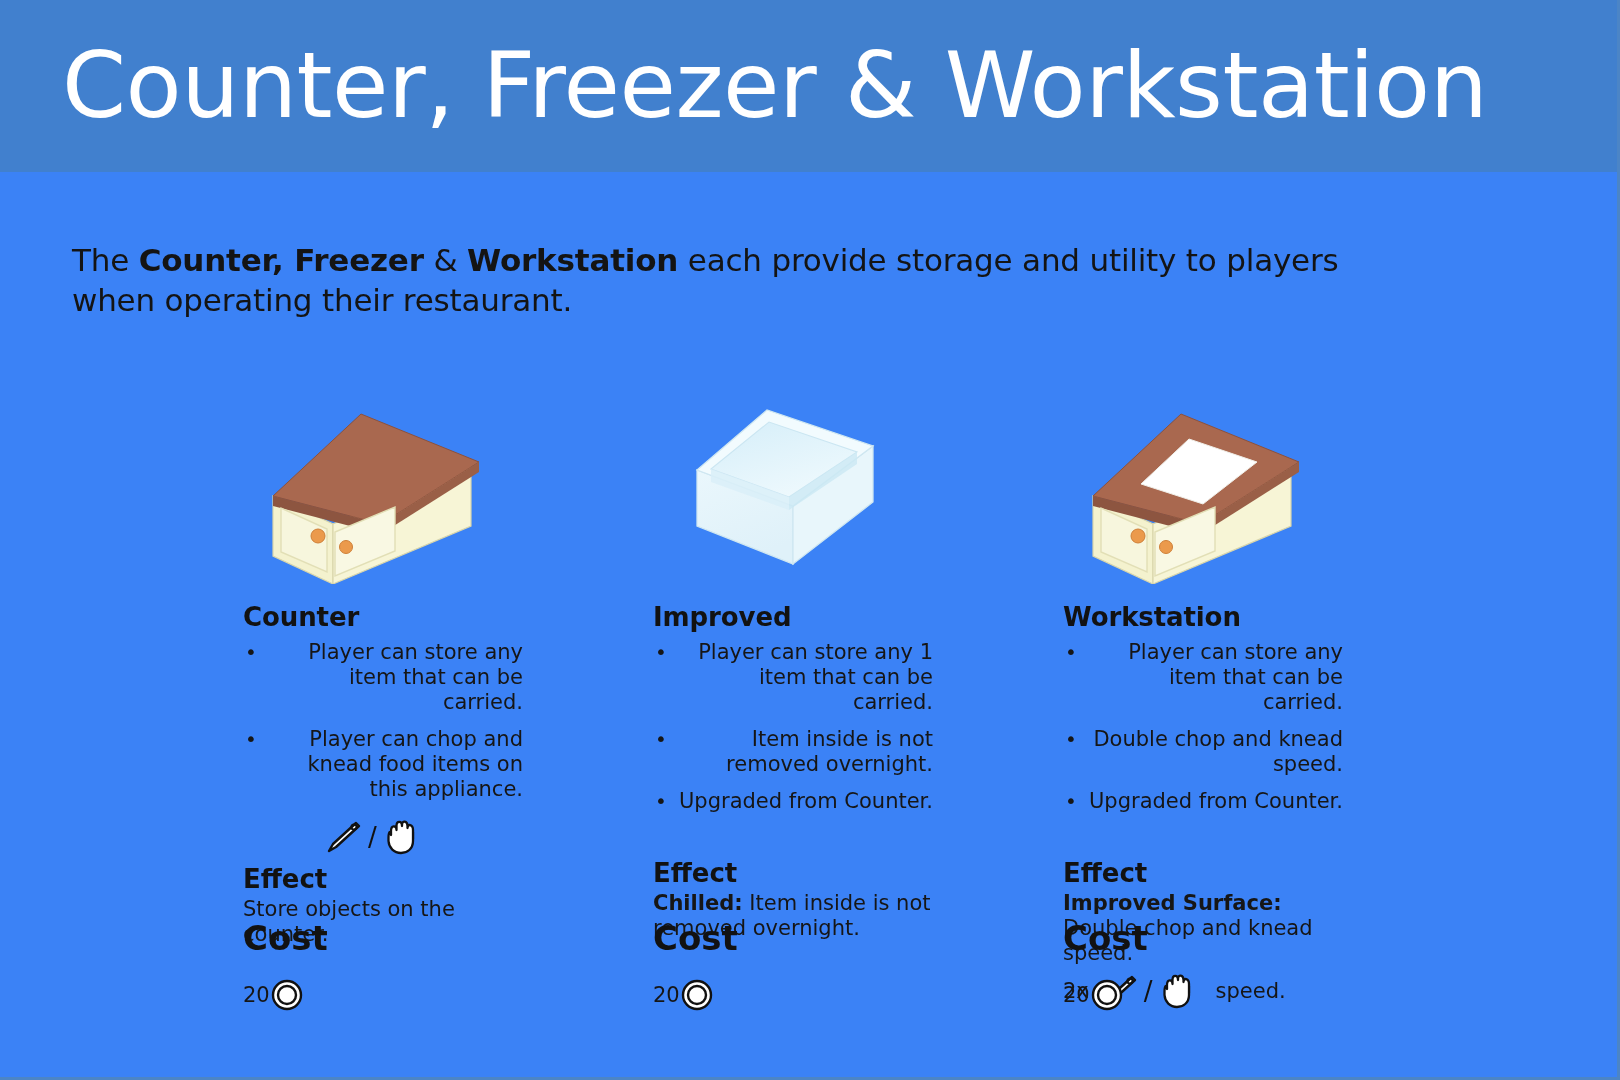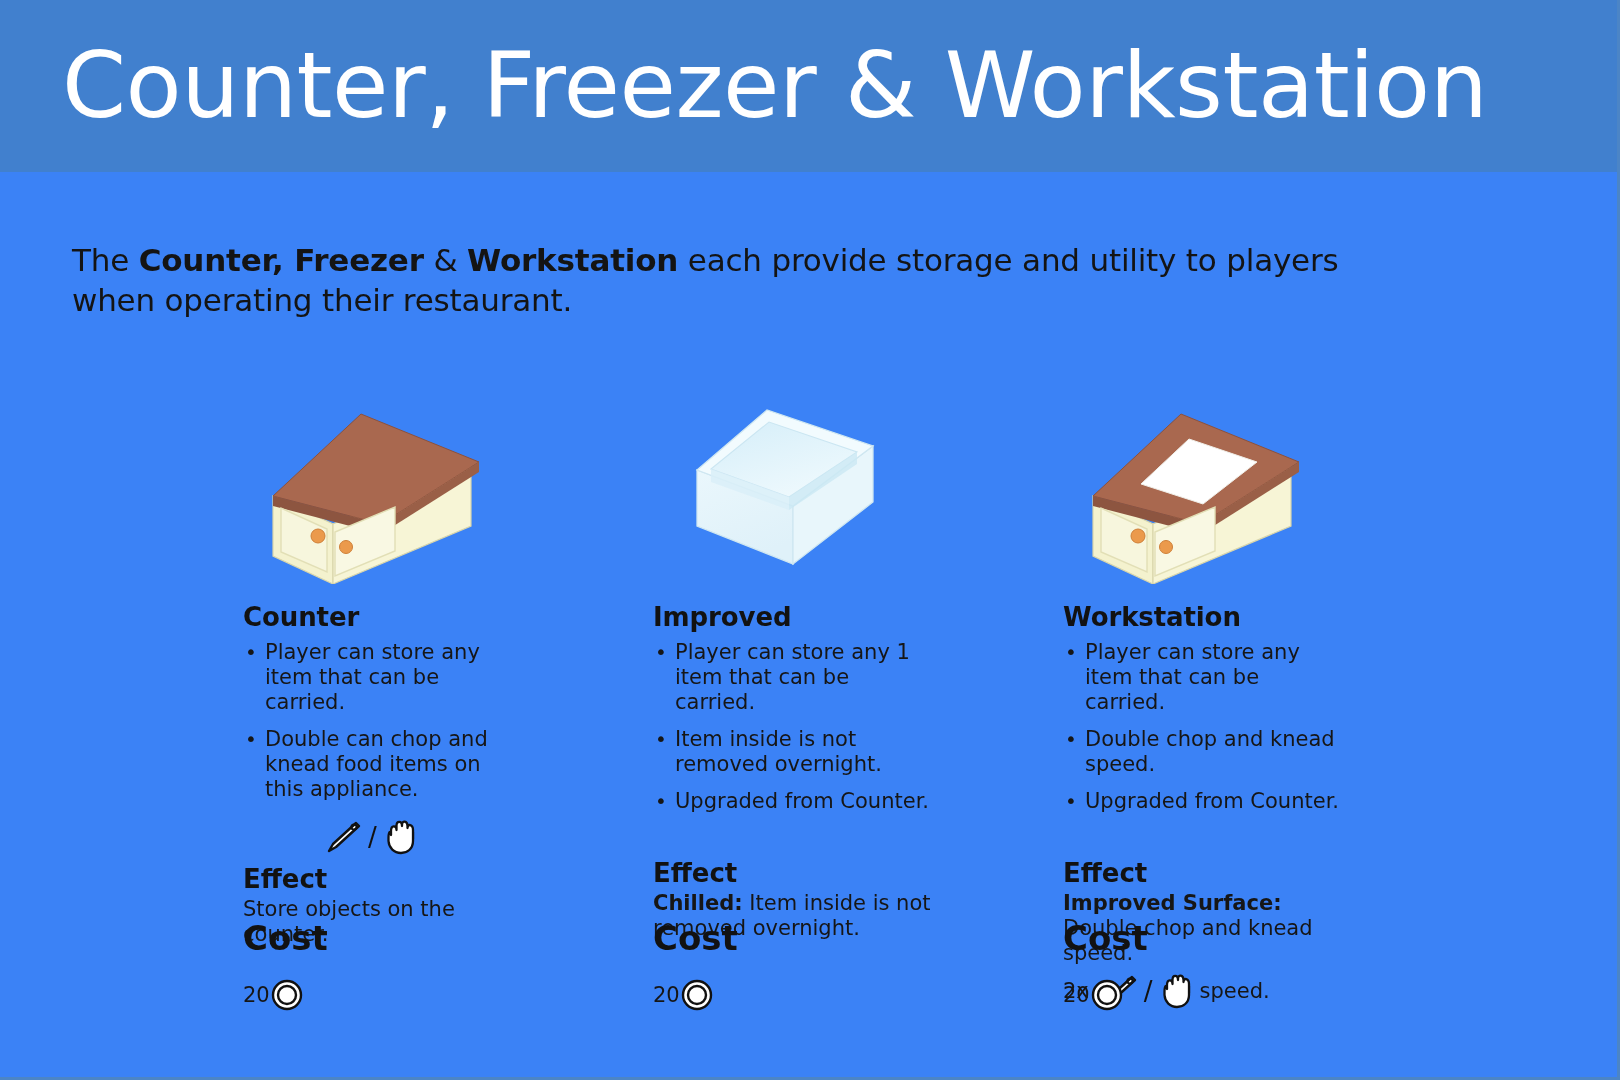--- a/index.html
+++ b/index.html
@@ -69,21 +69,21 @@
   #col-freezer .art-svg     { left: 32px;  top: 6px; }
   #col-workstation .art-svg { left: 18px;  top: 4px; }
 
   .item-name {
     font-size: 26px;
     font-weight: 700;
     color: #121212;
     margin-top: 12px;
     letter-spacing: -0.1px;
   }
-  .bullets { margin-top: 8px; list-style: none; }
+  .bullets { margin-top: 8px; list-style: none; text-align: right; }
   .bullets li {
     position: relative;
     padding-left: 22px;
     font-size: 21px;
     line-height: 25px;
     color: #161616;
     margin-bottom: 12px;
     max-width: 280px;
   }
   .bullets li::before {
@@ -111,21 +111,21 @@
   }
   .icon-row .mult {
     font-size: 21px;
     color: #161616;
     margin-right: 8px;
     text-align: right;
   }
   .icon-row .speed-word {
     font-size: 21px;
     color: #161616;
-    margin-left: 0;
+    margin-left: 16px;
   }
 
   .section-head {
     font-size: 26px;
     font-weight: 700;
     color: #121212;
     margin-top: 4px;
   }
   .section-body {
     font-size: 21px;
@@ -177,21 +177,21 @@
 
         <polygon points="20,124 20,168 66,188 66,145" fill="#f7f6dd" stroke="#e2dfb6" stroke-width="1.4"></polygon>
         <polygon points="74,148 74,192 134,167 134,123" fill="#f9f8e3" stroke="#e2dfb6" stroke-width="1.4"></polygon>
         <ellipse cx="57" cy="152" rx="7" ry="7" fill="#eb9a4c" stroke="#cf8038" stroke-width="1"></ellipse>
         <ellipse cx="85" cy="163" rx="6.5" ry="6.5" fill="#eb9a4c" stroke="#cf8038" stroke-width="1"></ellipse>
       </svg>
     </div>
     <div class="item-name">Counter</div>
     <ul class="bullets">
       <li><span>Player can store any item that can be carried.</span></li>
-      <li><span>Double can </span><b>chop</b><span> and </span><b>knead</b><span> food items on this appliance.</span></li>
+      <li><span>Player can </span><b>chop</b><span> and </span><b>knead</b><span> food items on this appliance.</span></li>
     </ul>
     <div class="icon-row indent">
       <svg width="40" height="40" viewBox="0 0 40 40">
         <path d="M33 6 L10 27 L6 34 L13 30 L36 9 Z" fill="#ffffff" stroke="#111111" stroke-width="2.4" stroke-linejoin="round"></path>
         <circle cx="31" cy="10" r="2.6" fill="none" stroke="#111111" stroke-width="2"></circle>
       </svg>
       <span class="slash">/</span>
       <svg width="40" height="40" viewBox="0 0 40 40">
         <path d="M9 22 L9 14 M14.5 20 L14.5 9 M20 19.5 L20 8 M25.5 20 L25.5 11 M31 22 L31 15" stroke="#111111" stroke-width="2.2" stroke-linecap="round" fill="none"></path>
         <path d="M6.5 21 C6.5 14, 9 13, 9 18 L9 14 C9 8, 14.5 8, 14.5 13 L14.5 9 C14.5 3.5, 20 3.5, 20 9 L20 8 C20 3, 25.5 3.5, 25.5 9 L25.5 11 C25.5 6.5, 31 7, 31 13 L31 24 C31 32, 25 36, 19 36 C12 36, 7 31, 6.5 24 Z" fill="#ffffff" stroke="#111111" stroke-width="2.3" stroke-linejoin="round"></path>

